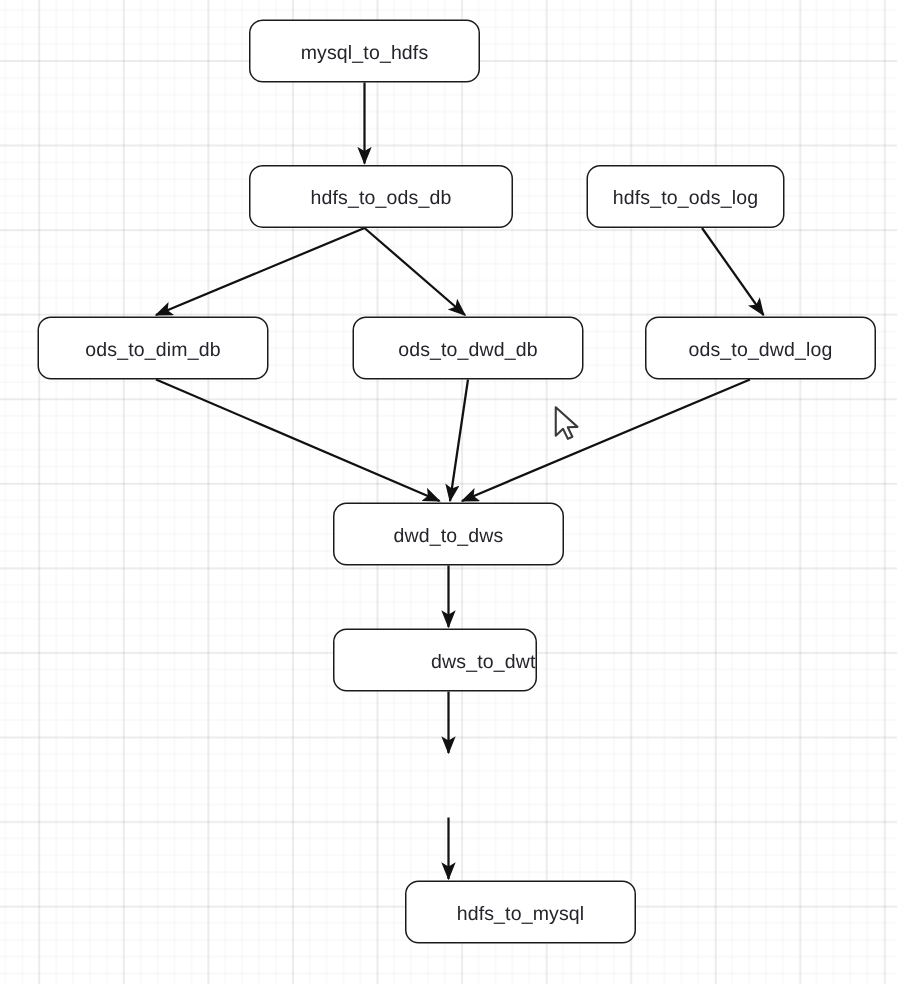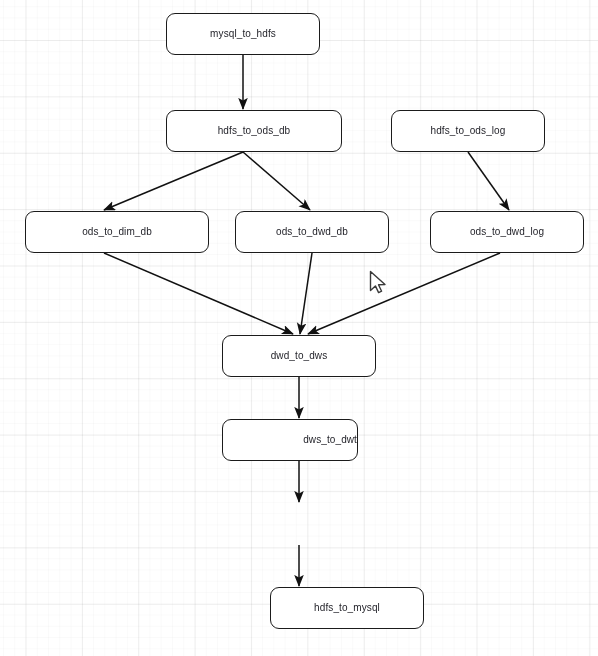--- a/index.html
+++ b/index.html
@@ -49,21 +49,21 @@
   .node {
     position: absolute;
     box-sizing: border-box;
     border: 1.6px solid #1b1b1b;
     border-radius: 9px;
     background: #ffffff;
     display: flex;
     align-items: center;
     justify-content: center;
     color: #24242b;
-    font-size: 10px;
+    font-size: 13px;
     letter-spacing: 0.1px;
     white-space: nowrap;
     z-index: 3;
   }
 
   .node-label {
     display: block;
     line-height: 1;
   }
 
@@ -99,25 +99,25 @@
   </svg>
 
   <div class="node" style="left: 166px; top: 13px; width: 154px; height: 42px;">
     <span class="node-label">mysql_to_hdfs</span>
   </div>
 
   <div class="node" style="left: 166px; top: 110px; width: 176px; height: 42px;">
     <span class="node-label">hdfs_to_ods_db</span>
   </div>
 
-  <div class="node" style="left: 391px; top: 110px; width: 154px; height: 42px;">
+  <div class="node" style="left: 391px; top: 110px; width: 132px; height: 42px;">
     <span class="node-label">hdfs_to_ods_log</span>
   </div>
 
-  <div class="node" style="left: 25px; top: 211px; width: 184px; height: 42px;">
+  <div class="node" style="left: 25px; top: 211px; width: 154px; height: 42px;">
     <span class="node-label">ods_to_dim_db</span>
   </div>
 
   <div class="node" style="left: 235px; top: 211px; width: 154px; height: 42px;">
     <span class="node-label">ods_to_dwd_db</span>
   </div>
 
   <div class="node" style="left: 430px; top: 211px; width: 154px; height: 42px; align-items: center;">
     <span class="node-label">ods_to_dwd_log</span>
   </div>

